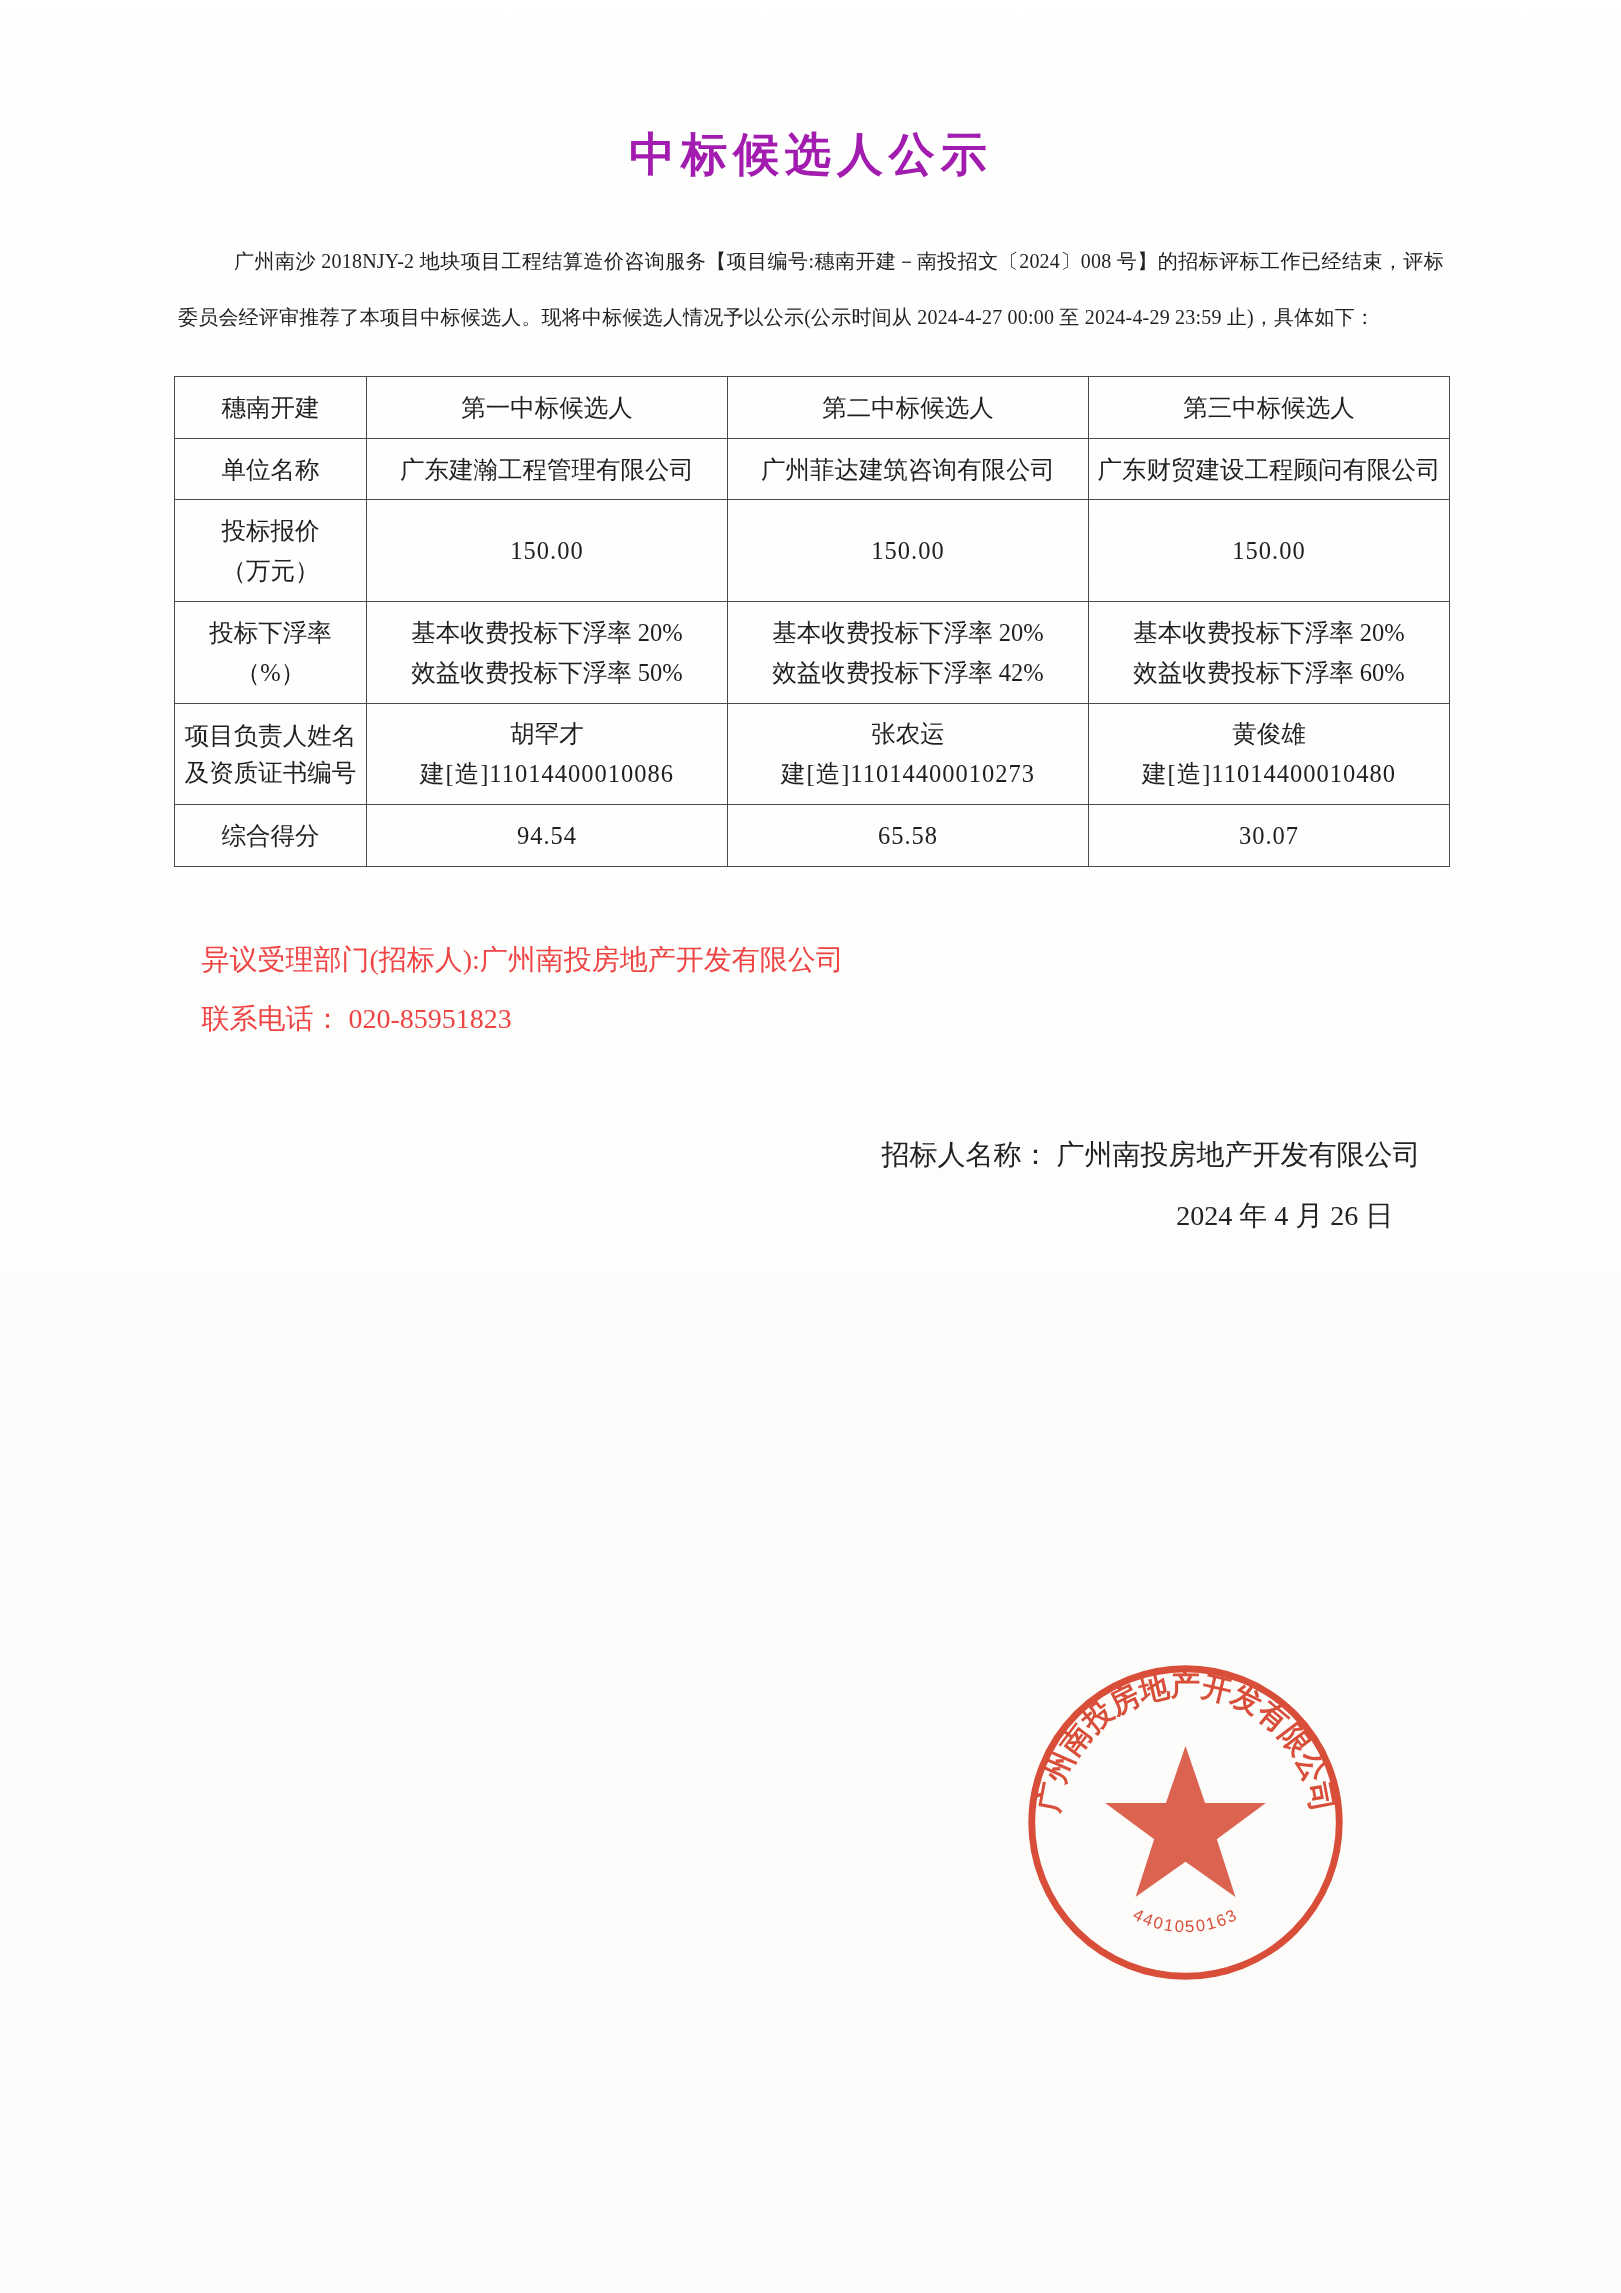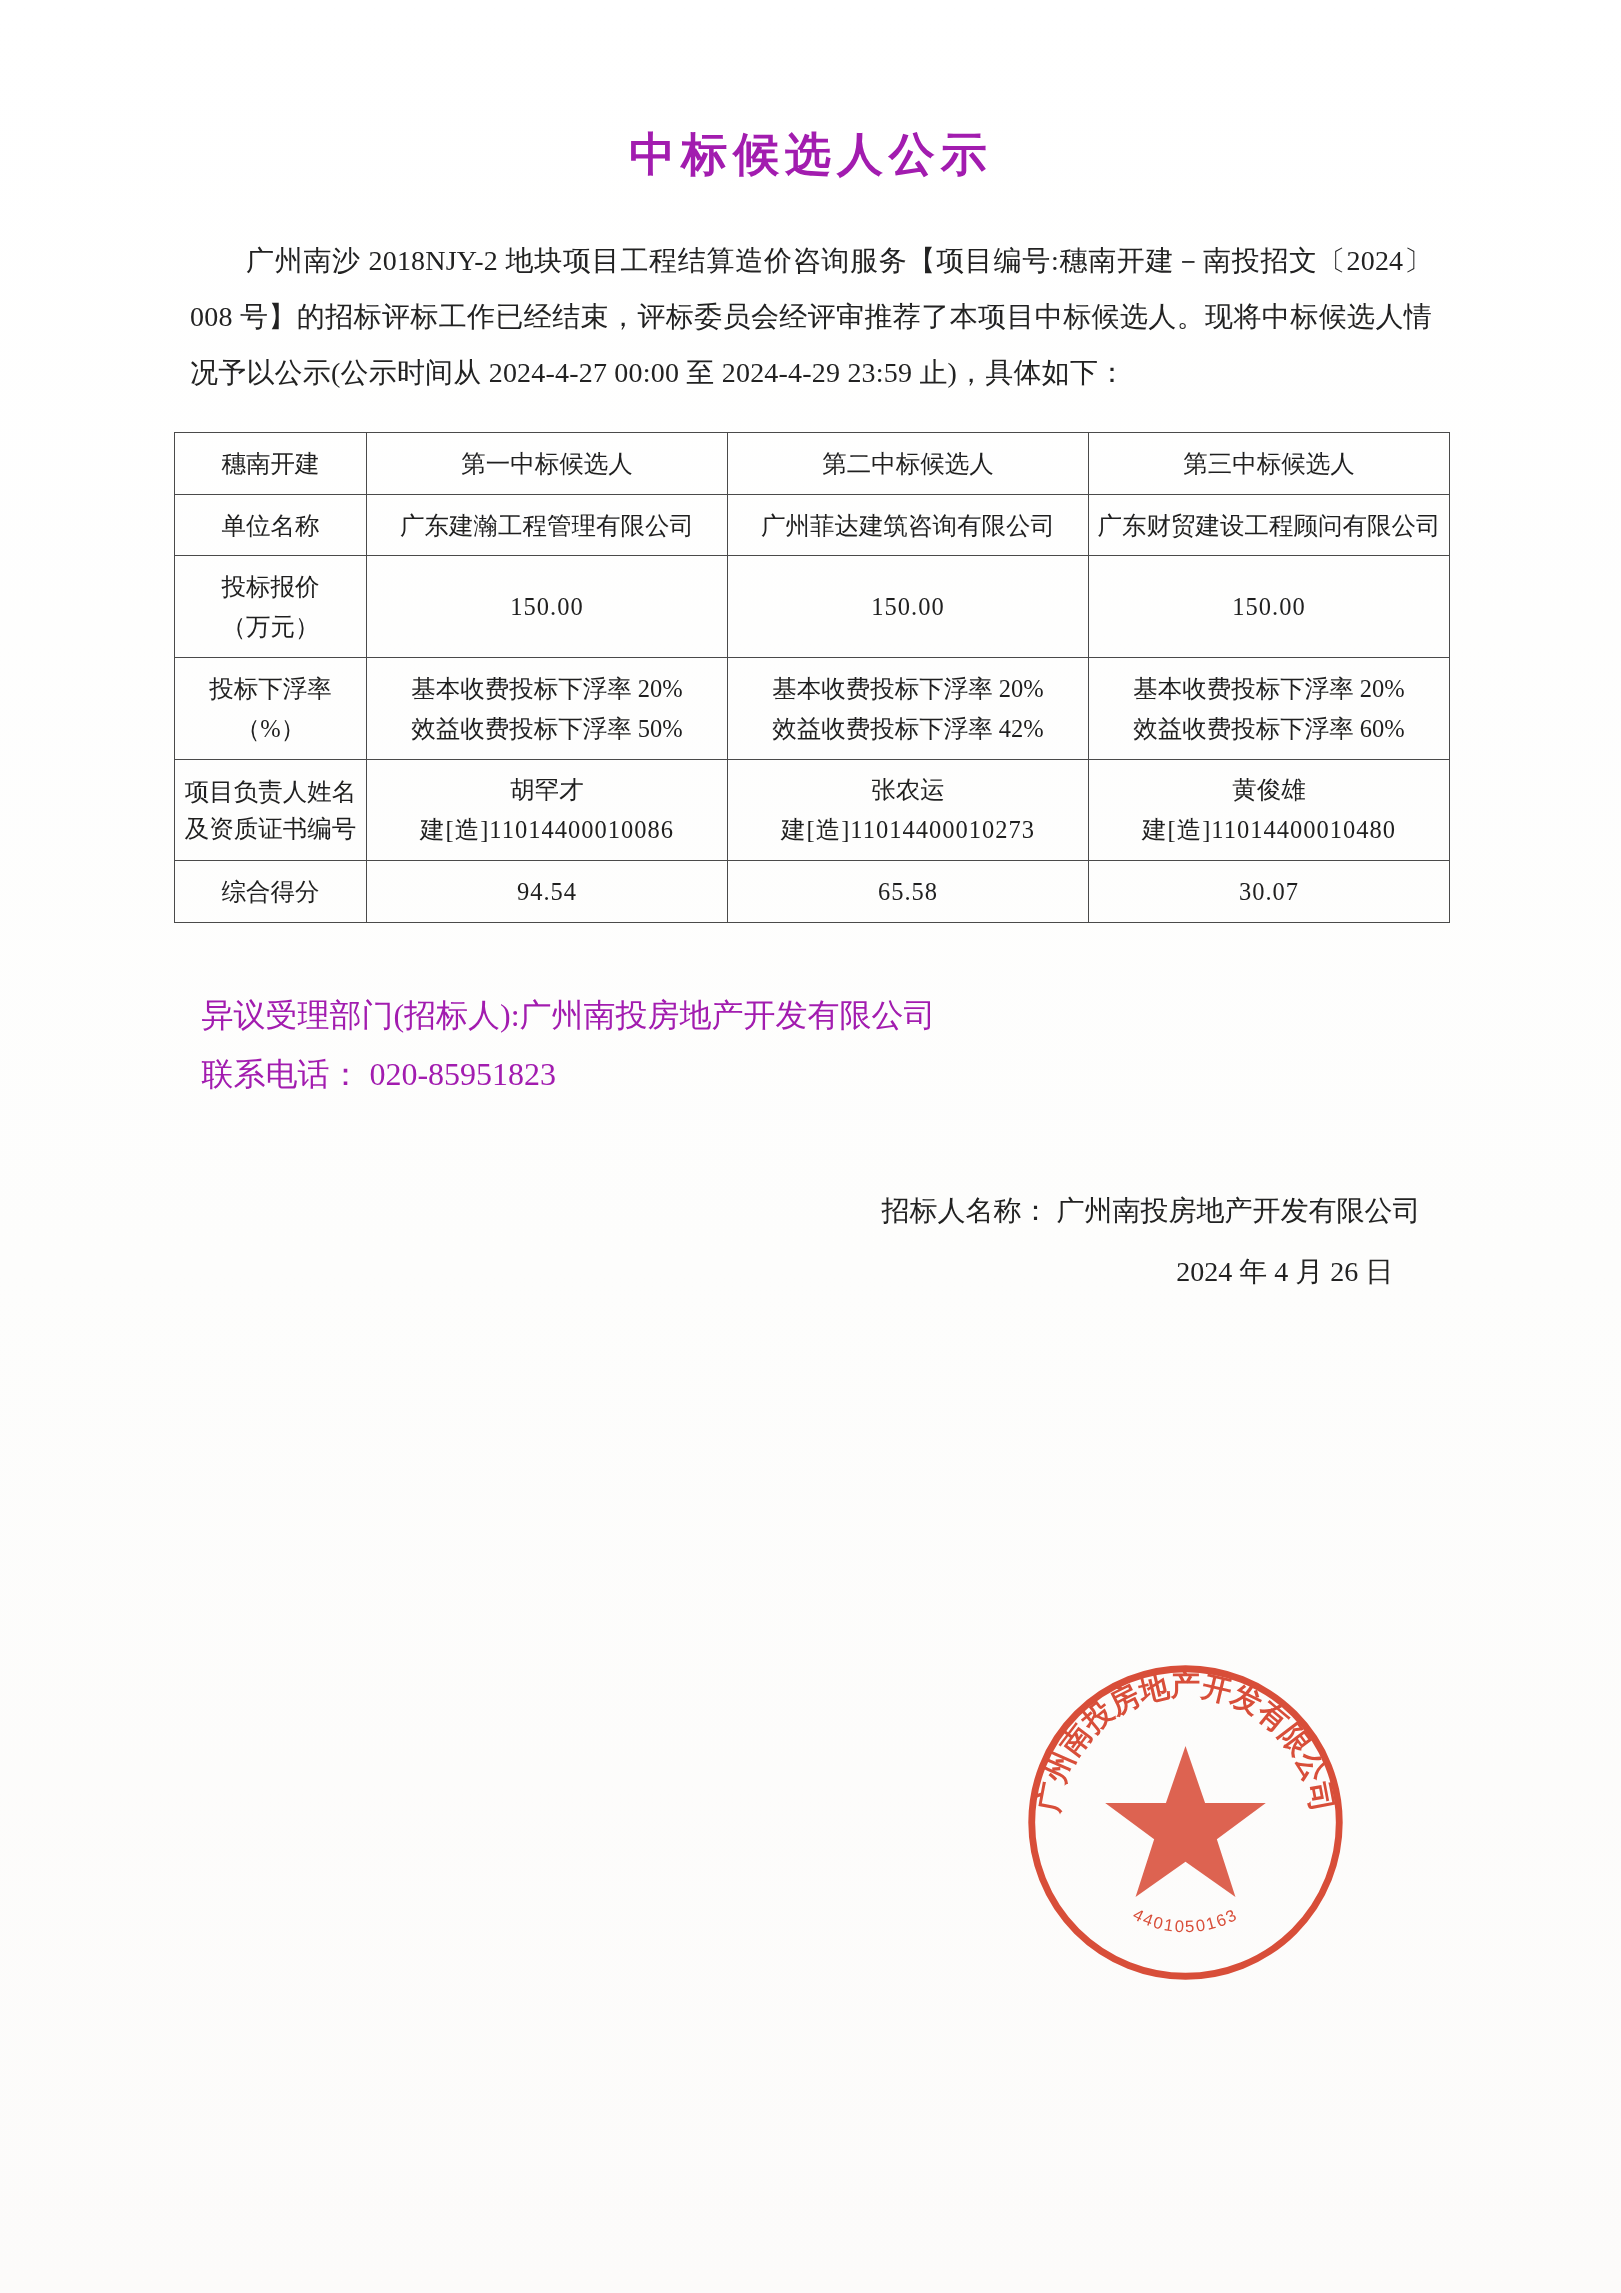--- a/index.html
+++ b/index.html
@@ -41,27 +41,27 @@
     font-size: 46px;
     font-weight: bold;
     letter-spacing: 5.9px;
     color: #a21caf;
     margin: 0 0 51px 0;
     line-height: 1.2;
   }
 
   
   .para {
-    font-size: 28px;
+    font-size: 20px;
     line-height: 56px;
     text-align: justify;
     text-justify: inter-ideograph;
     text-indent: 56px;
     color: #222;
-    margin: 16px;
+    margin: 4px;
     letter-spacing: 0.2px;
   }
   .para-2 {
     margin-top: 27.4px;
   }
 
   
   table.bid-table {
     border-collapse: collapse;
     width: 1274px;
@@ -82,24 +82,24 @@
   .two-line-cell div { display: block; }
   .sub-line { margin-top: 3px; }
   .num-cell {
     font-family: "Liberation Serif", "DejaVu Serif", serif;
     letter-spacing: 1px;
   }
 
   
   .contact-block {
     margin-top: 63px;
-    font-size: 32px;
+    font-size: 28px;
     line-height: 59px;
     text-indent: 27.4px;
-    color: #a21caf;
+    color: #ef4444;
   }
   .contact-line { white-space: nowrap; }
 
   
   .sign-block {
     margin-top: 76px;
     text-align: right;
     padding-right: 27.4px;
     font-size: 28px;
     line-height: 61px;

